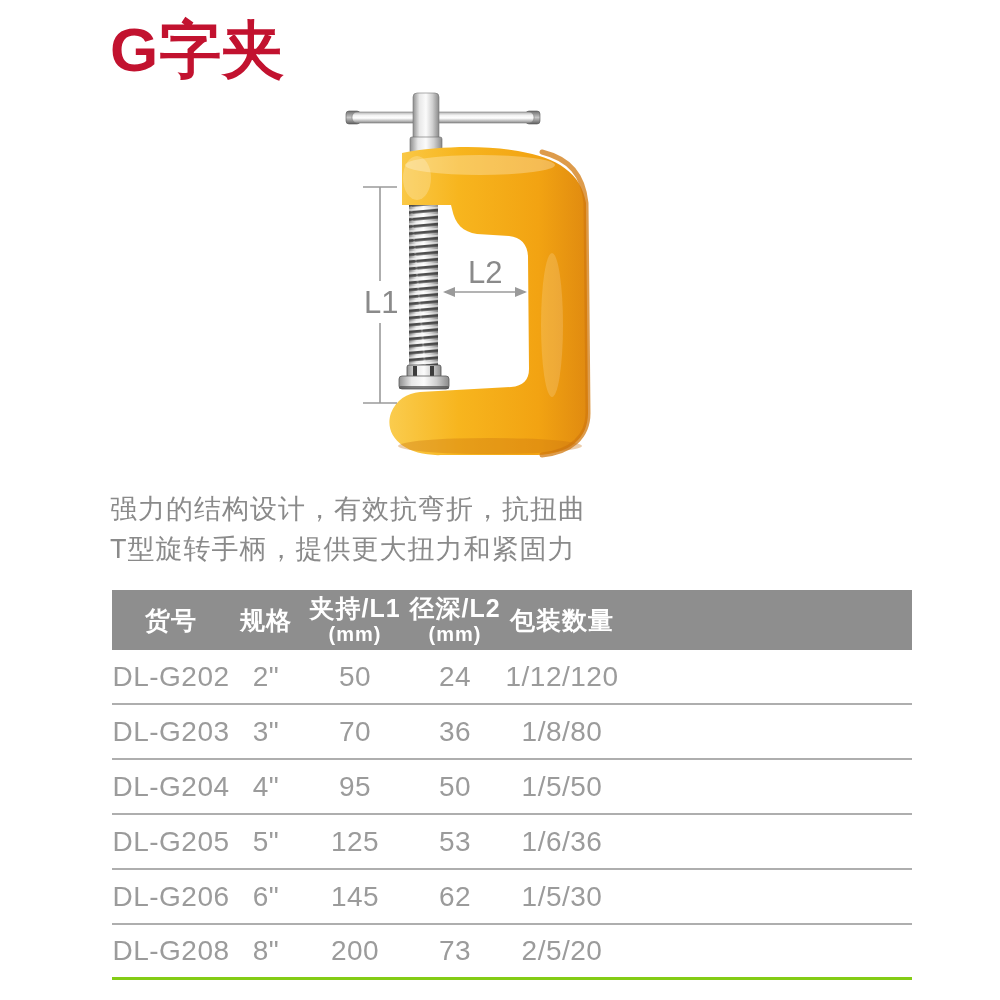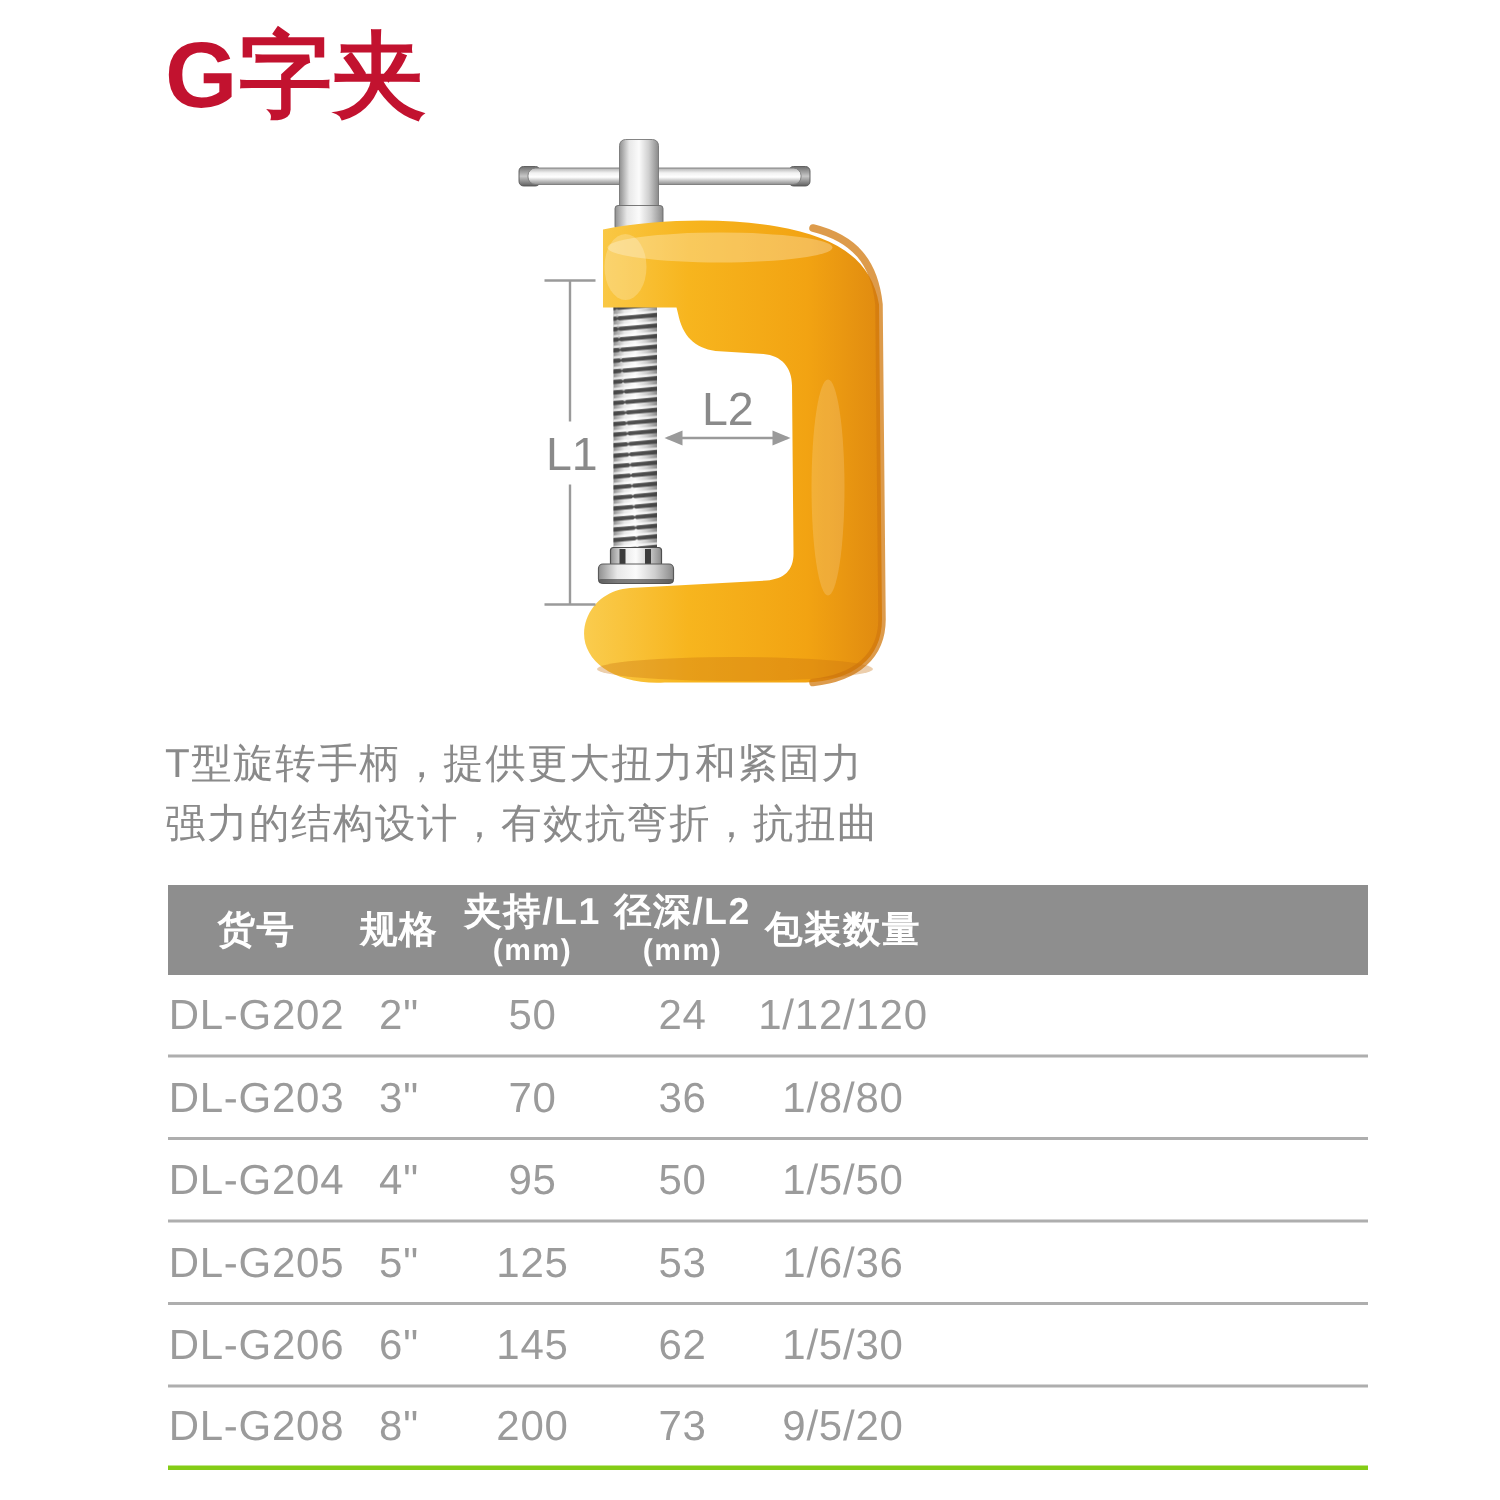--- a/index.html
+++ b/index.html
@@ -137,22 +137,22 @@
     <g>
       <line x1="165" y1="207" x2="245" y2="207" stroke="#9a9a9a" stroke-width="1.6"></line>
       <polygon points="163,207 175,202 175,212" fill="#9a9a9a"></polygon>
       <polygon points="247,207 235,202 235,212" fill="#9a9a9a"></polygon>
     </g>
     <text x="188" y="198" font-size="31" fill="#8a8a8a">L2</text>
   </svg>
 </div>
 
 <div class="desc">
+  <div>强力的结构设计，有效抗弯折，抗扭曲</div>
   <div>T型旋转手柄，提供更大扭力和紧固力</div>
-  <div>强力的结构设计，有效抗弯折，抗扭曲</div>
 </div>
 
 <div class="spec-table">
   <div class="t-grid t-head">
     <div class="cell">
         <span>货号</span>
       </div>
     <div class="cell">
         <span>规格</span>
       </div>
@@ -208,16 +208,16 @@
     <div class="cell">145</div>
     <div class="cell">62</div>
     <div class="cell">1/5/30</div>
     <div class="cell"></div>
   </div>
   <div class="t-grid t-row">
     <div class="cell">DL-G208</div>
     <div class="cell">8"</div>
     <div class="cell">200</div>
     <div class="cell">73</div>
-    <div class="cell">9/5/20</div>
+    <div class="cell">2/5/20</div>
     <div class="cell"></div>
   </div>
 </div>
 
 </body></html>

